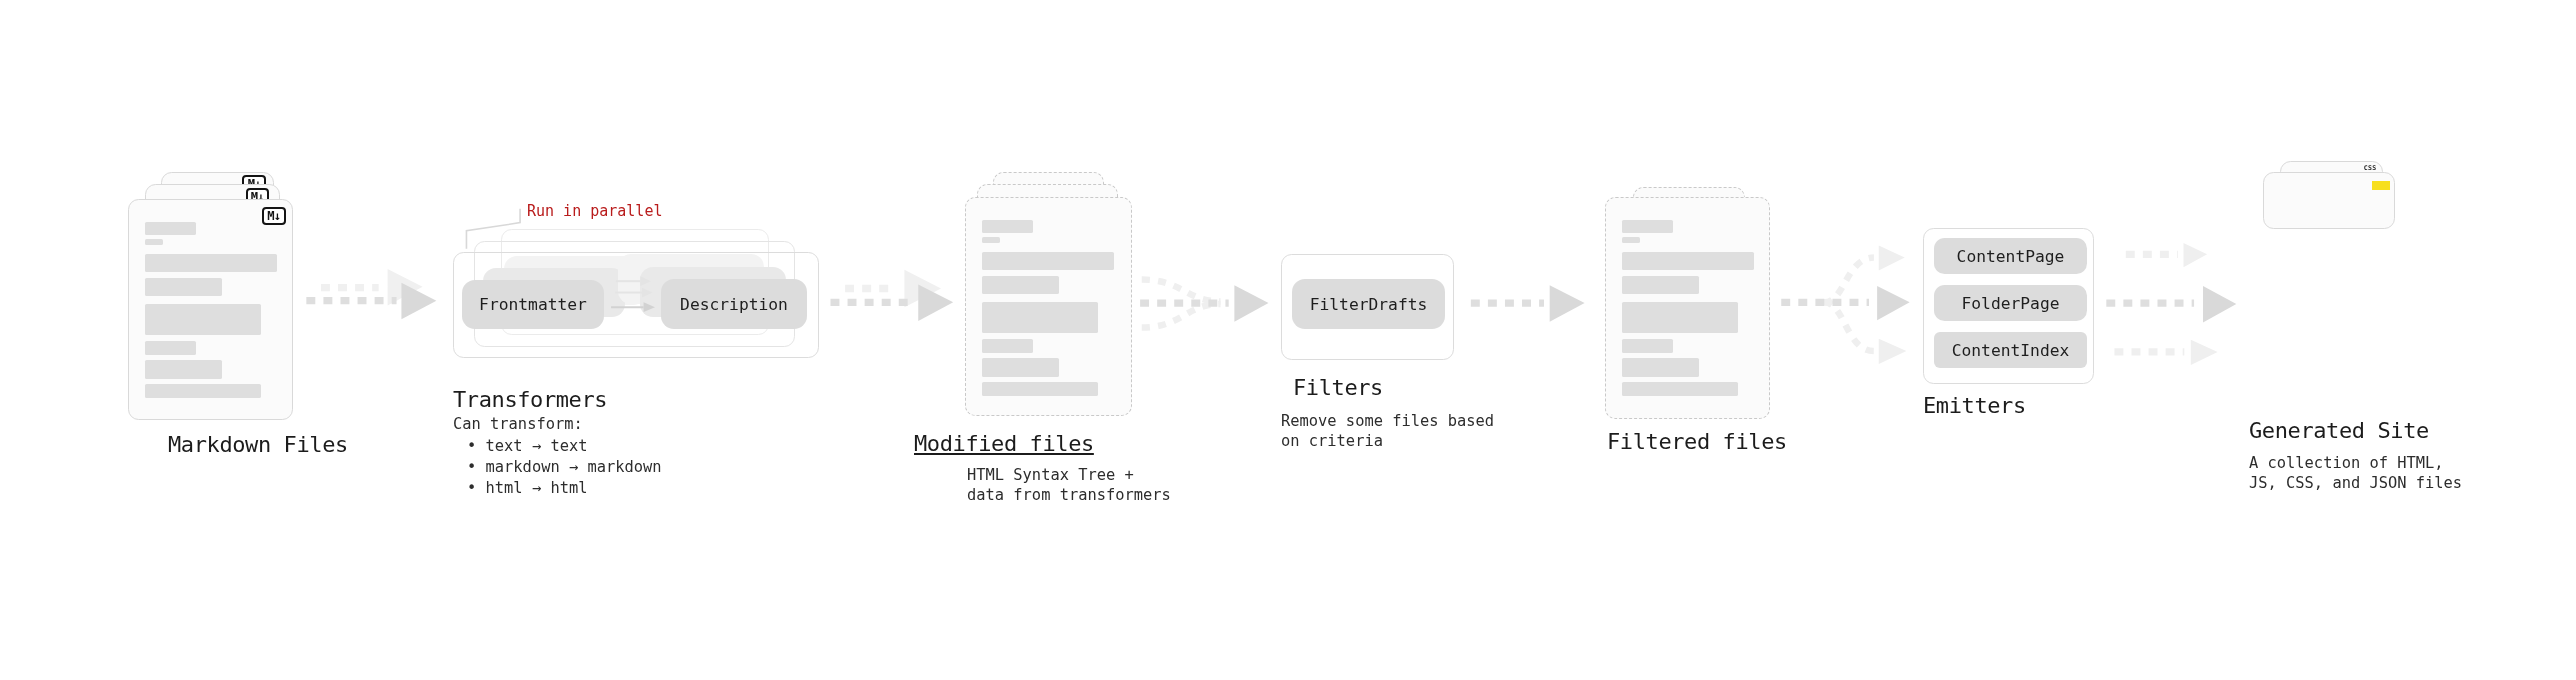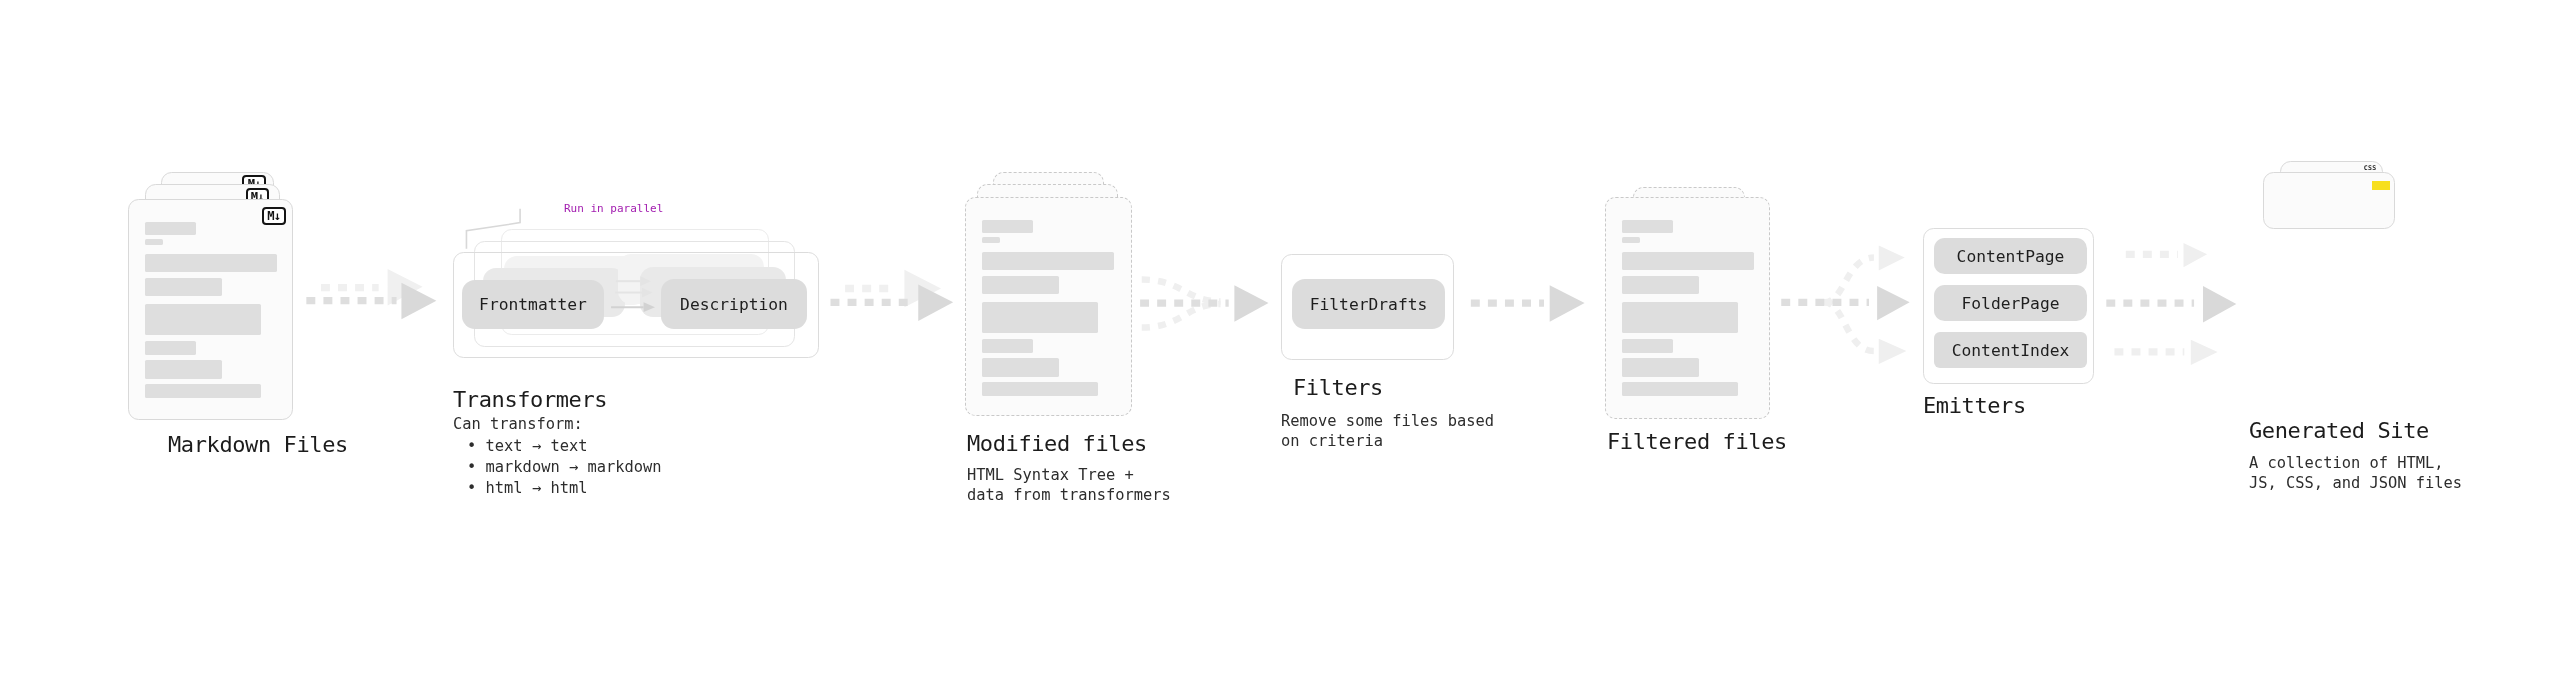--- a/index.html
+++ b/index.html
@@ -42,21 +42,21 @@
             font-size:12.2px;font-weight:bold;color:#141414;line-height:14px;padding:0 3.3px;letter-spacing:-0.8px;}
 
   
   .css-badge{position:absolute;text-align:center;}
   .css-badge .t{font-size:6.5px;font-weight:bold;color:#222;letter-spacing:0.4px;line-height:6.5px;display:block;}
   .css-badge .u{width:14.6px;height:2.4px;background:#1572b6;margin:0.8px auto 0;}
   .js-badge{position:absolute;width:18px;height:9px;background:#f7df1e;}
   .html5-badge{position:absolute;width:28px;text-align:center;}
   .html5-badge .t{font-size:7.3px;font-weight:bold;color:#141414;letter-spacing:0.8px;line-height:8.1px;display:block;}
 
-  .note{position:absolute;font-size:11px;color:#a21caf;white-space:nowrap;margin-left:37px;}
+  .note{position:absolute;font-size:15px;color:#b91c1c;white-space:nowrap;}
 
   svg.overlay{position:absolute;left:0;top:0;pointer-events:none;}
 </style>
 </head>
 <body>
 
 <div id="canvas">
 
   <div class="abs" style="left:128px;top:172px;width:165px;height:248px;">
     <div class="layer" style="left:32.5px;top:0;width:113px;height:57px;">
@@ -116,21 +116,21 @@
           <i></i>
           <i></i>
           <i></i>
           <i></i>
           <i></i>
           <i></i>
           <i></i>
       </div>
     </div>
   </div>
-  <div class="heading" style="left:967px;top:431px;">Modified files</div>
+  <div class="heading" style="left:914px;top:431px;text-decoration:underline;">Modified files</div>
   <div class="desc" style="left:967px;top:465px;">HTML Syntax Tree +
 data from transformers</div>
 
   <div class="frame solidbg" style="left:1281px;top:254px;width:173px;height:106px;"></div>
   <div class="node-btn" style="left:1292px;top:279px;width:153px;height:50px;">
     <span>FilterDrafts</span>
   </div>
   <div class="heading" style="left:1281px;top:375px;margin-left:12px;">Filters</div>
   <div class="desc" style="left:1281px;top:411px;">Remove some files based
 on criteria</div>

